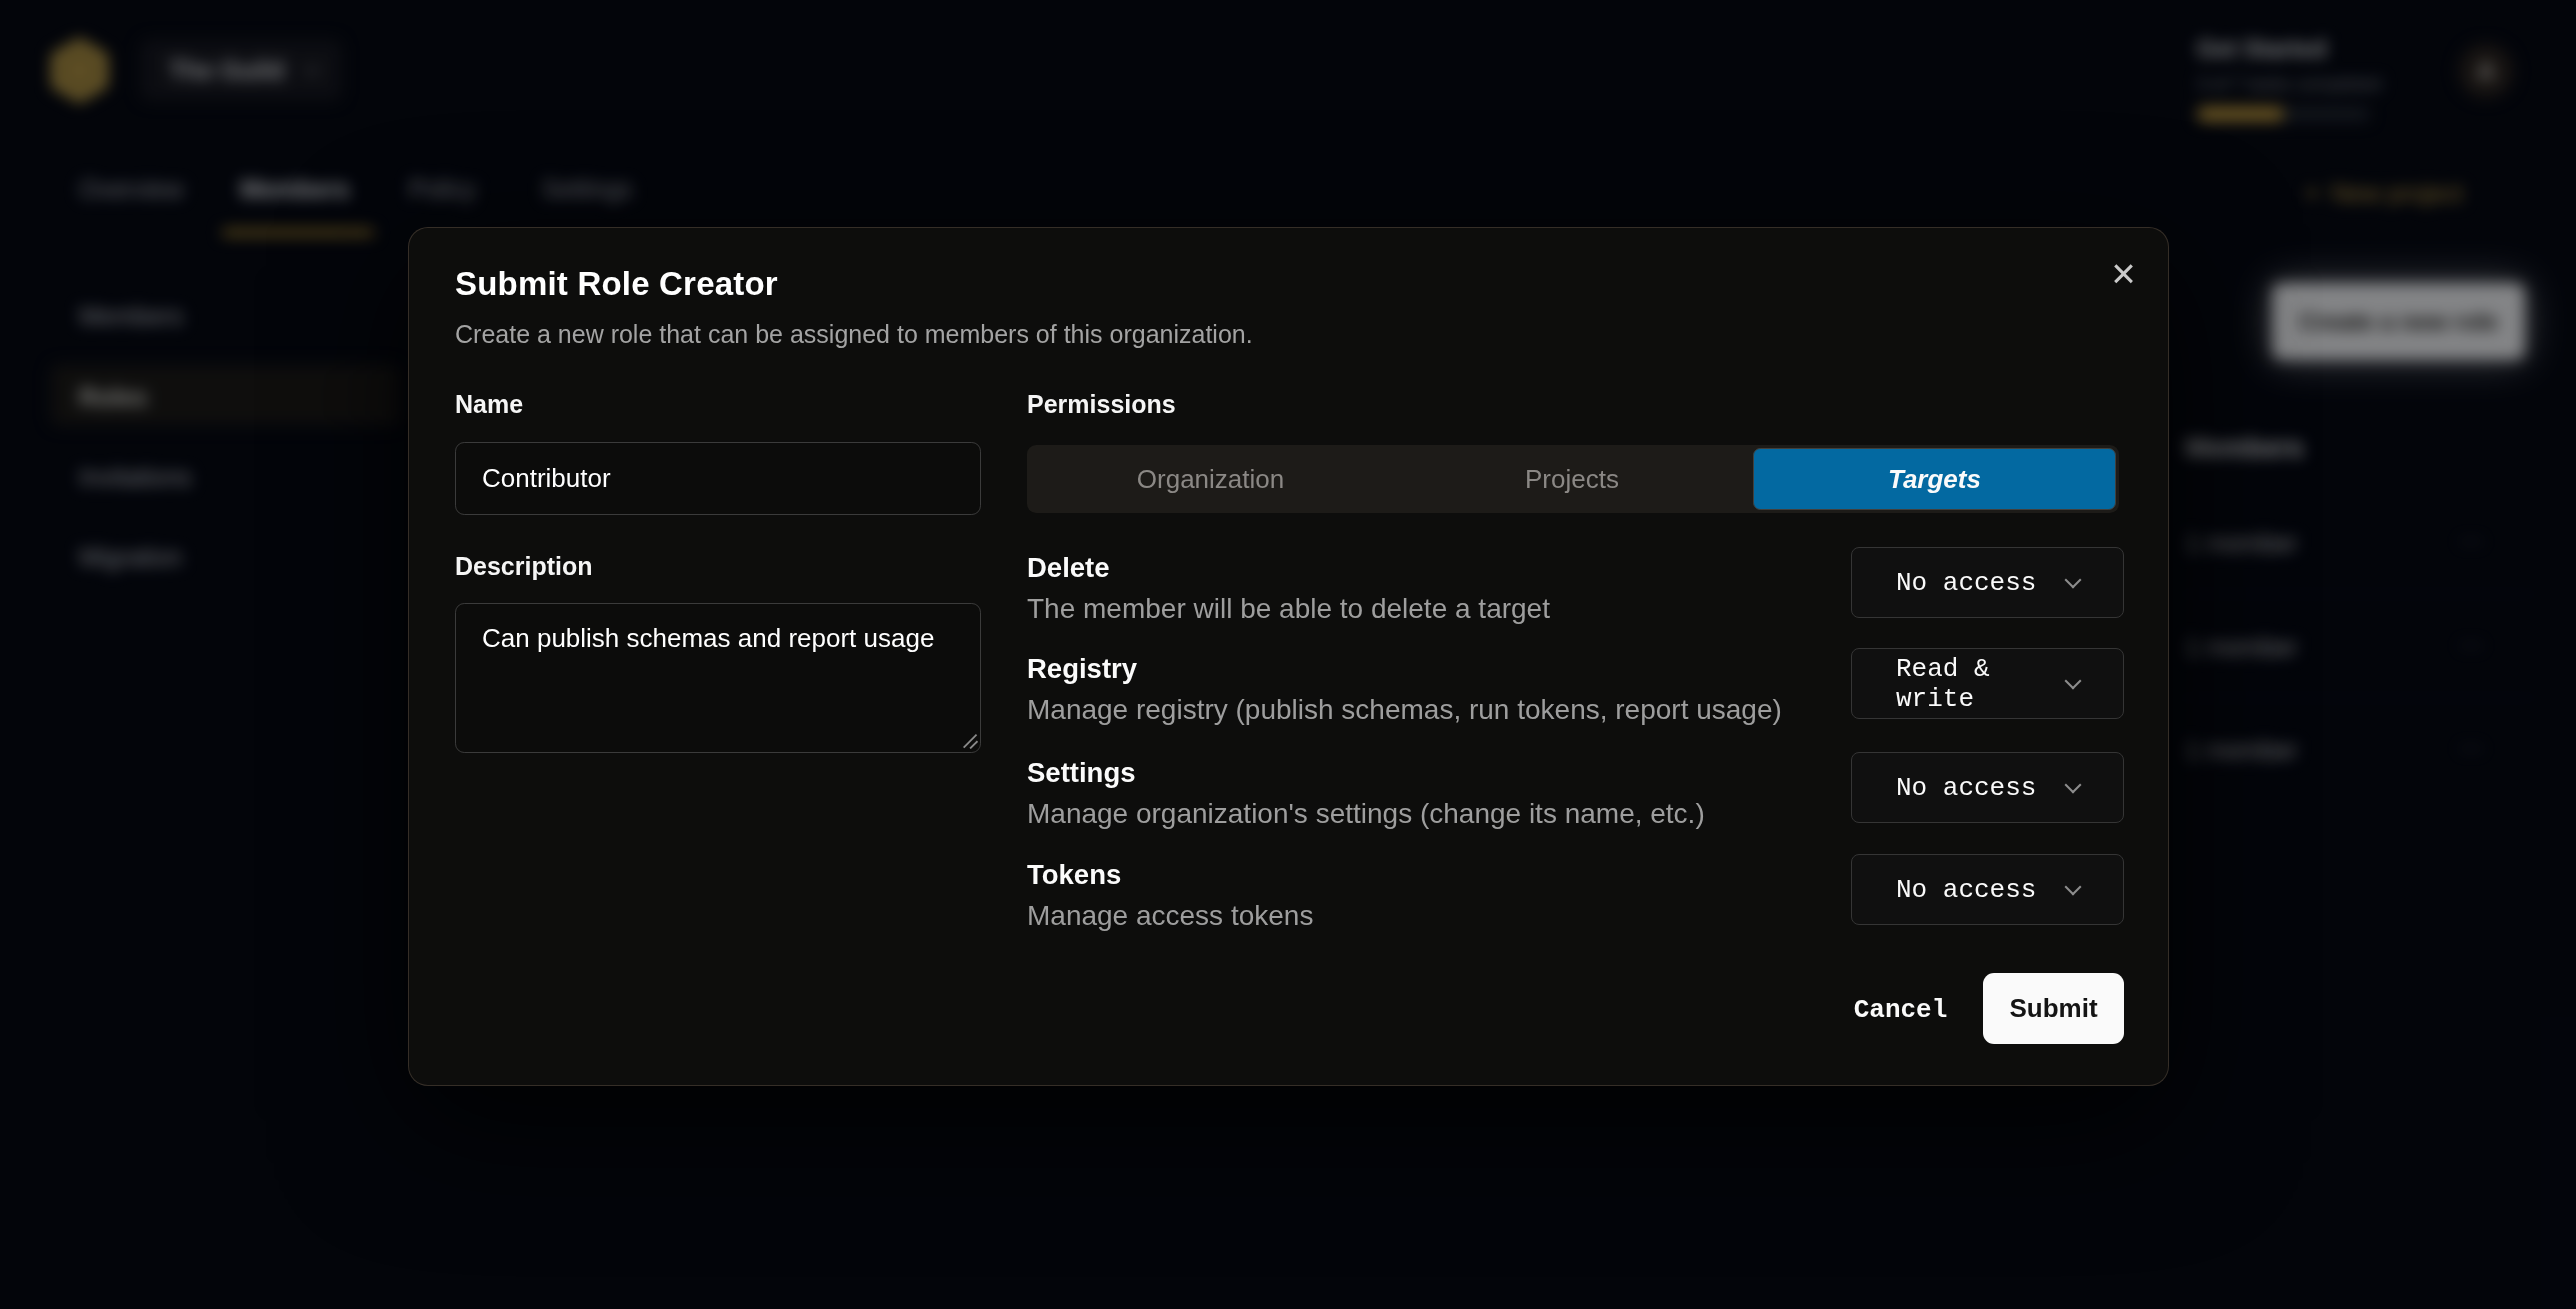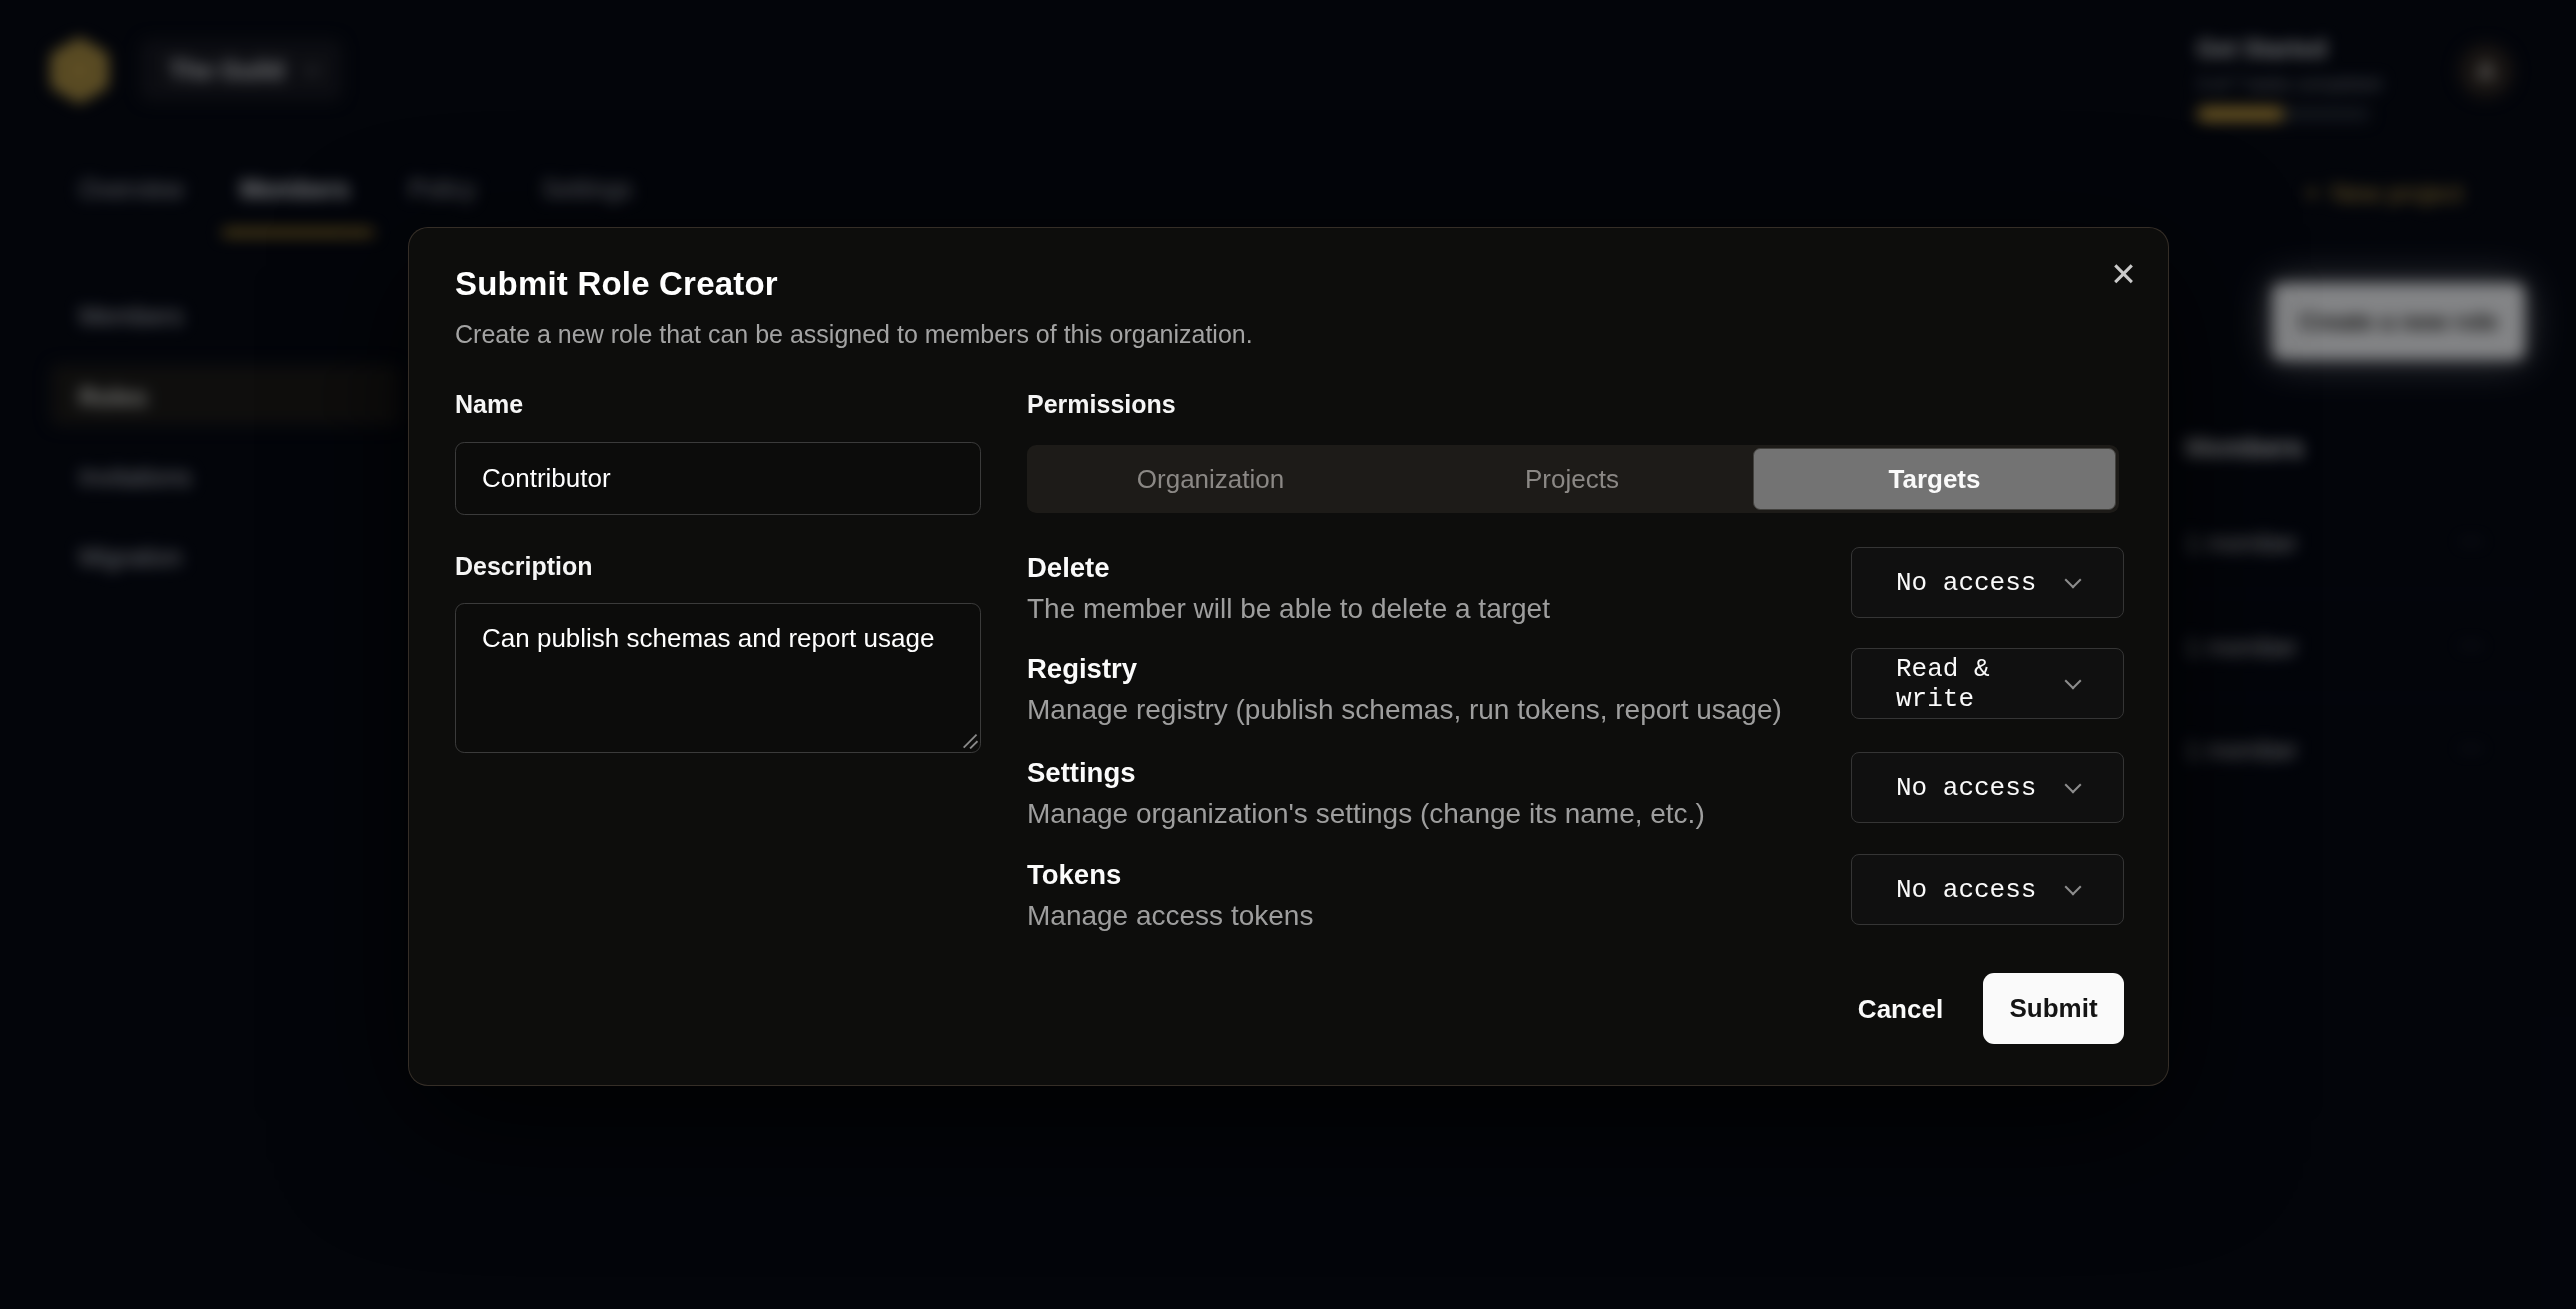--- a/index.html
+++ b/index.html
@@ -66,33 +66,33 @@
   .desc-area { position:absolute; left:46px; top:375px; width:526px; height:150px;
     background:#0c0c0b; border:0.9px solid #3b3b3b; border-radius:9.2px; resize:none;
     color:#fff; font-size:26px; padding:18.4px 26px; font-family:"Liberation Sans", sans-serif;
     line-height:33px; outline:none; overflow:hidden; }
   .resize-grip { position:absolute; left:551px; top:503px; width:18.4px; height:18.4px; pointer-events:none; }
 
   .seg { position:absolute; left:618px; top:217px; width:1092px; height:68px;
     background:#1d1b18; border-radius:9.2px; display:flex; padding:2.8px; }
   .seg-cell { flex:1; display:flex; align-items:center; justify-content:center;
     font-size:26px; color:#8b8885; border-radius:7.3px; }
-  .seg-cell.active { background:#737373; border:1.8px solid #41403d; color:#fafafa; font-weight:600; }
+  .seg-cell.active { background:#0369a1; border:1.8px solid #41403d; color:#fafafa; font-weight:600;font-style:italic; }
 
   .perm-row { position:absolute; left:618px; width:1097px; height:84px; }
   .perm-title { position:absolute; left:0; top:4.6px; font-size:27.5px; font-weight:700; color:#fbfbfb; }
   .perm-desc { position:absolute; left:0; top:46px; font-size:28px; color:#9e9e9e; }
   .dd { position:absolute; right:0; top:0; width:273px; height:71px;
     background:#101010; border:0.9px solid #353535; border-radius:8px;
     display:flex; align-items:center; justify-content:space-between; padding:0 44px;font-family:Liberation Mono, monospace; }
   .dd-val { font-size:26px; color:#fafafa; }
 
   .cancel-btn { position:absolute; left:1427px; top:756px; width:129px; height:51px;
     background:none; border:none; color:#fafafa; font-size:26px; font-weight:600;
-    font-family:Liberation Sans, sans-serif; }
+    font-family:Liberation Mono, monospace; }
   .submit-btn { position:absolute; left:1574px; top:745px; width:141px; height:71px;
     background:#fafafa; border:none; border-radius:11px; color:#141414; font-size:26px; font-weight:600;
     font-family:"Liberation Sans", sans-serif; }
 </style>
 </head>
 <body>
 
 <div class="page">
 
   <div class="bg-layer">

